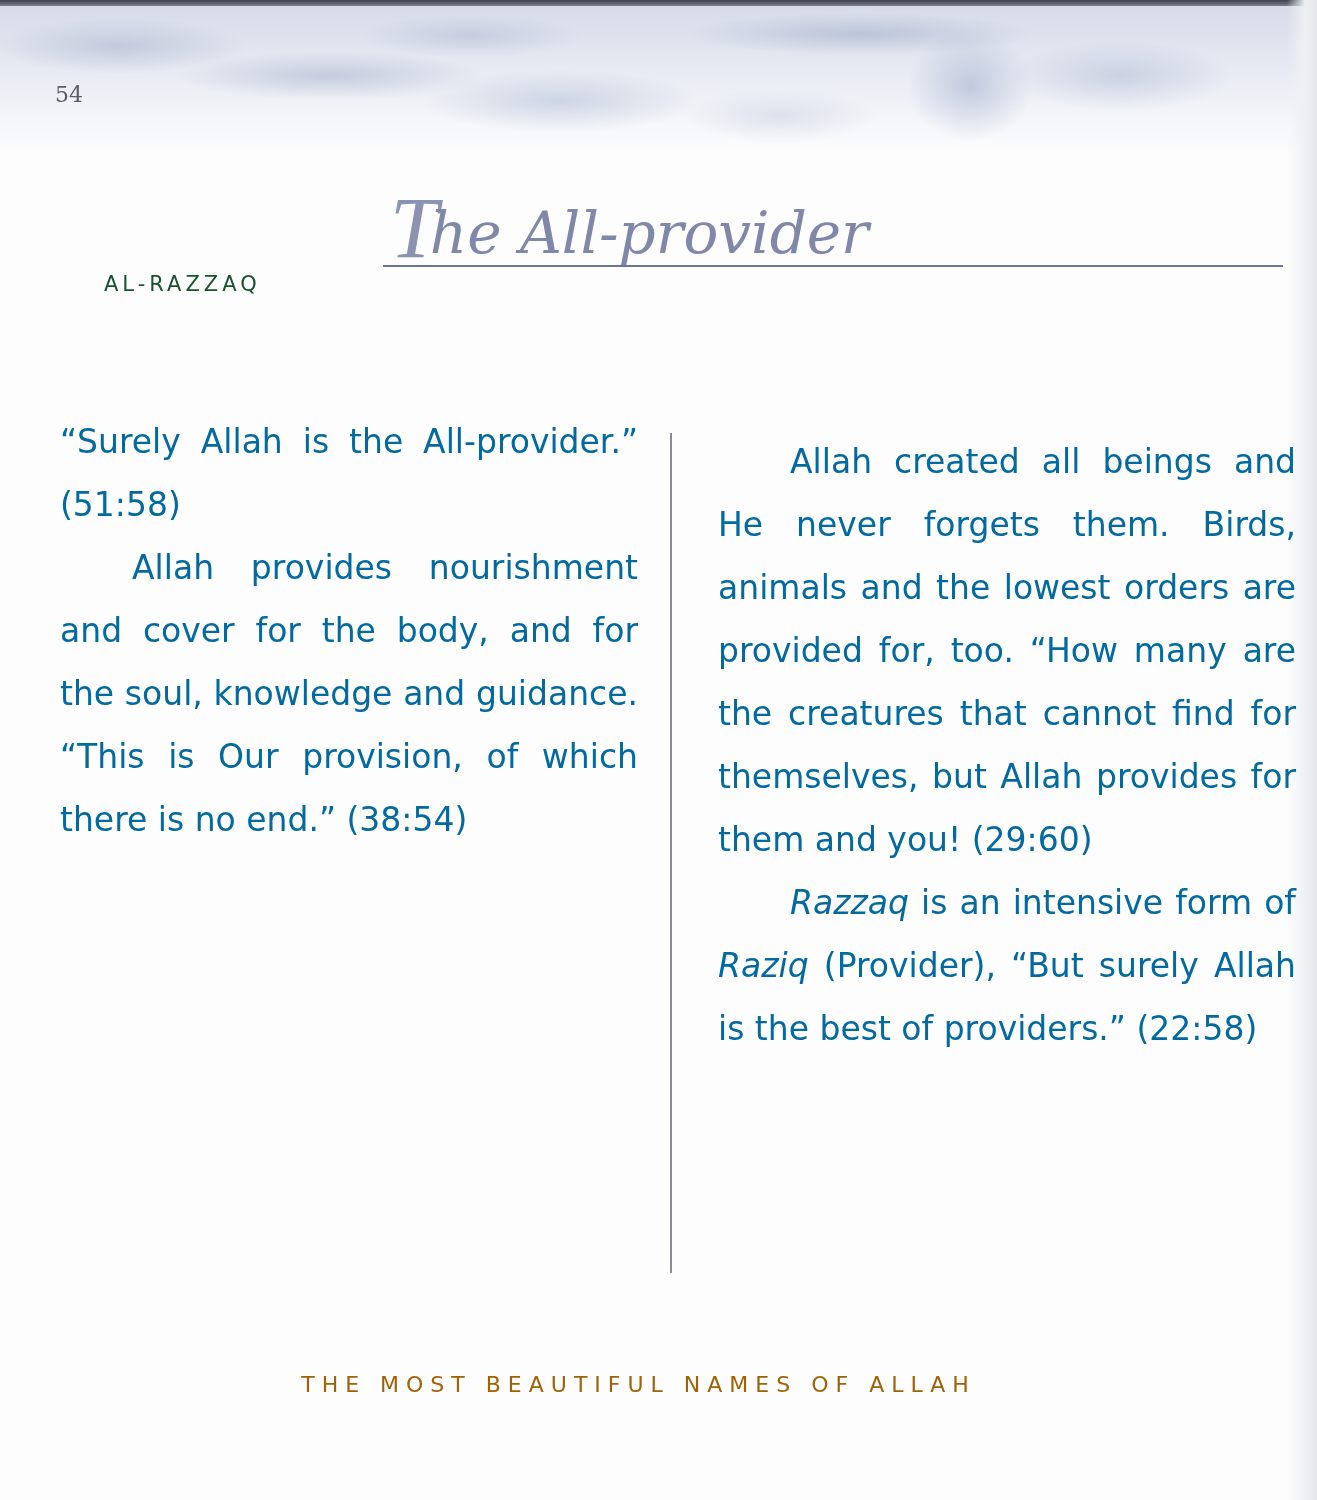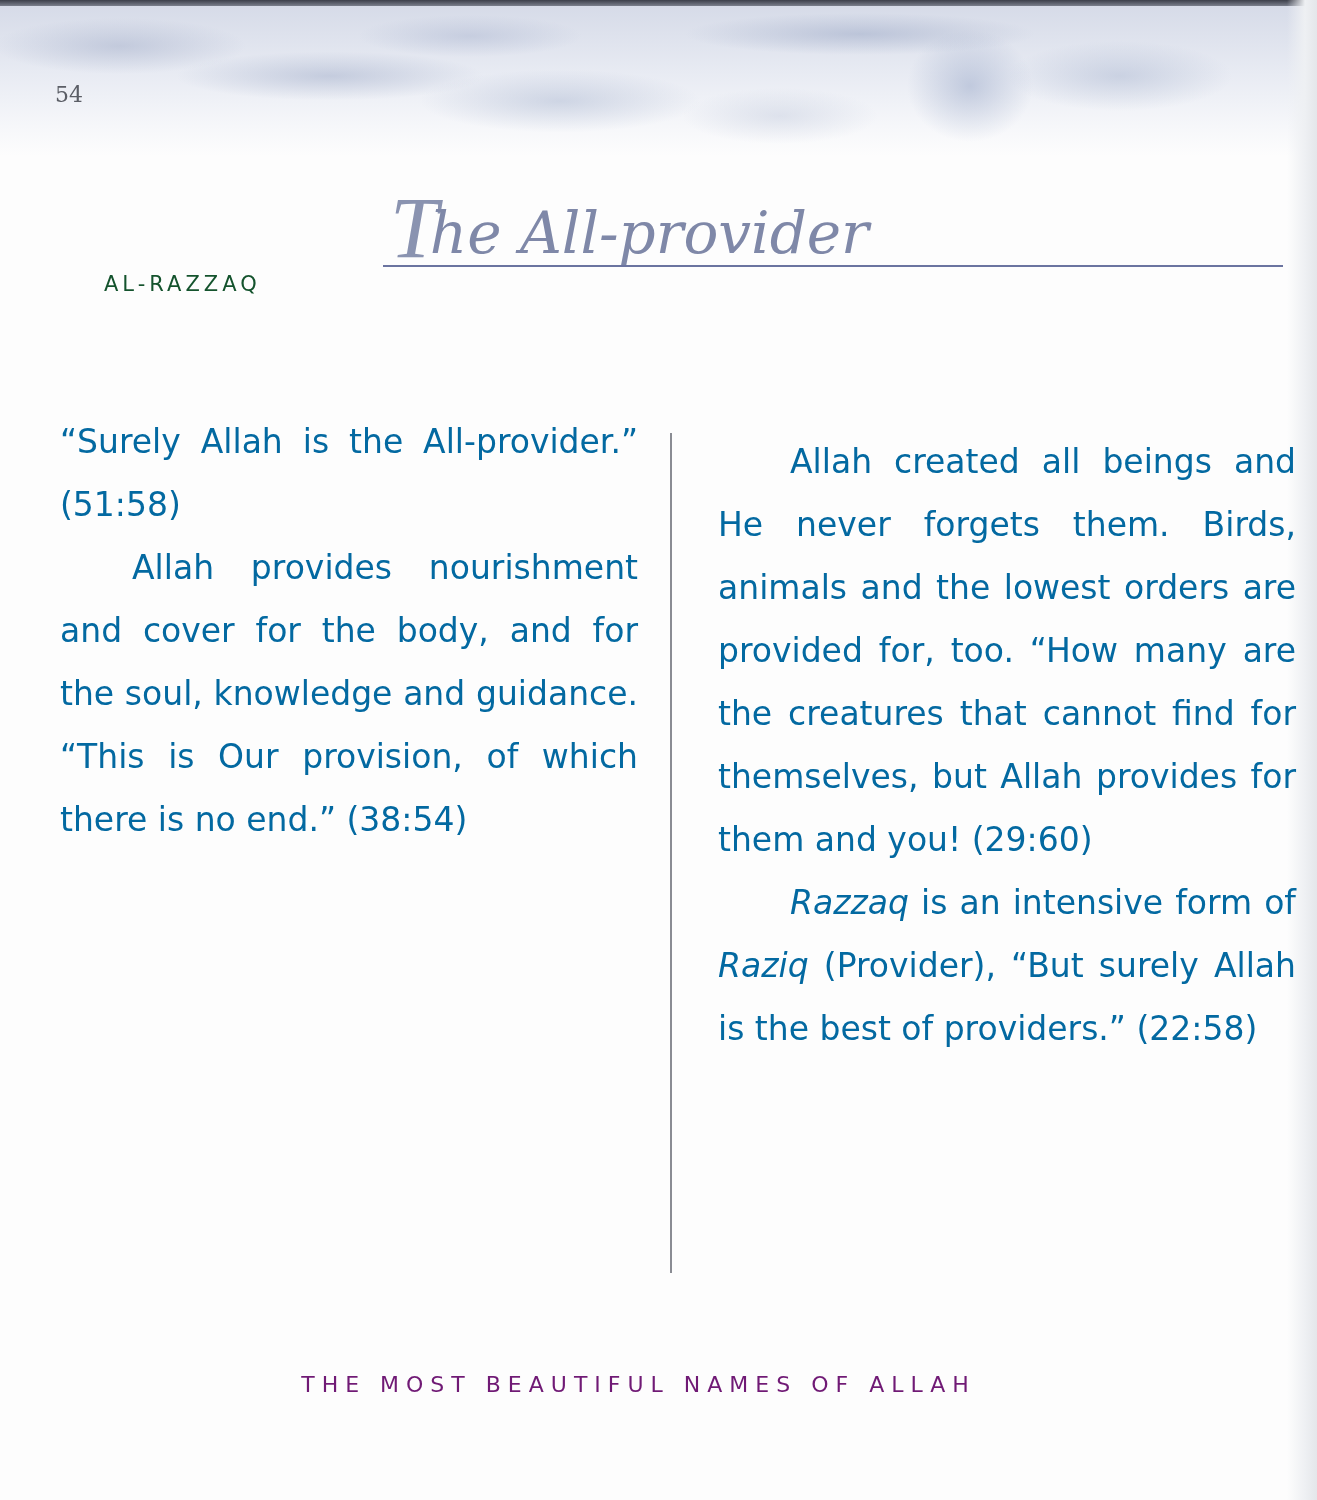--- a/index.html
+++ b/index.html
@@ -75,21 +75,21 @@
     .column p { margin: 0; }
     .column em { font-style: italic; }
     .divider {
       position: absolute; left: 670px; top: 433px; width: 2px; height: 840px;
       background: #8a8c93;
     }
     .footer {
       position: absolute; left: 0; top: 1372px; width: 1317px; text-align: center;
       padding-right: 40px;
       font-family: "DejaVu Sans", sans-serif; font-size: 22px; letter-spacing: 7px;
-      color: #701a75;
+      color: #a16207;
     }
   </style>
 </head>
 <body>
 
 <div class="page">
   <div class="top-edge"></div>
   <div class="header-band"></div>
   <div class="right-shadow"></div>
 

